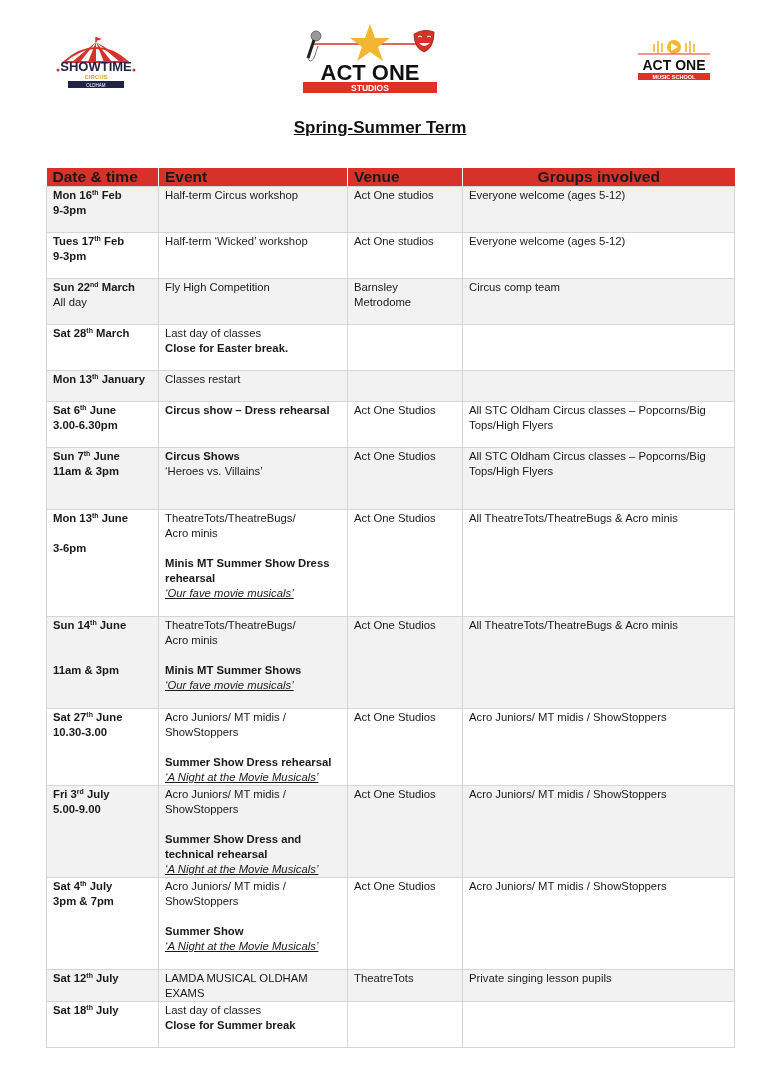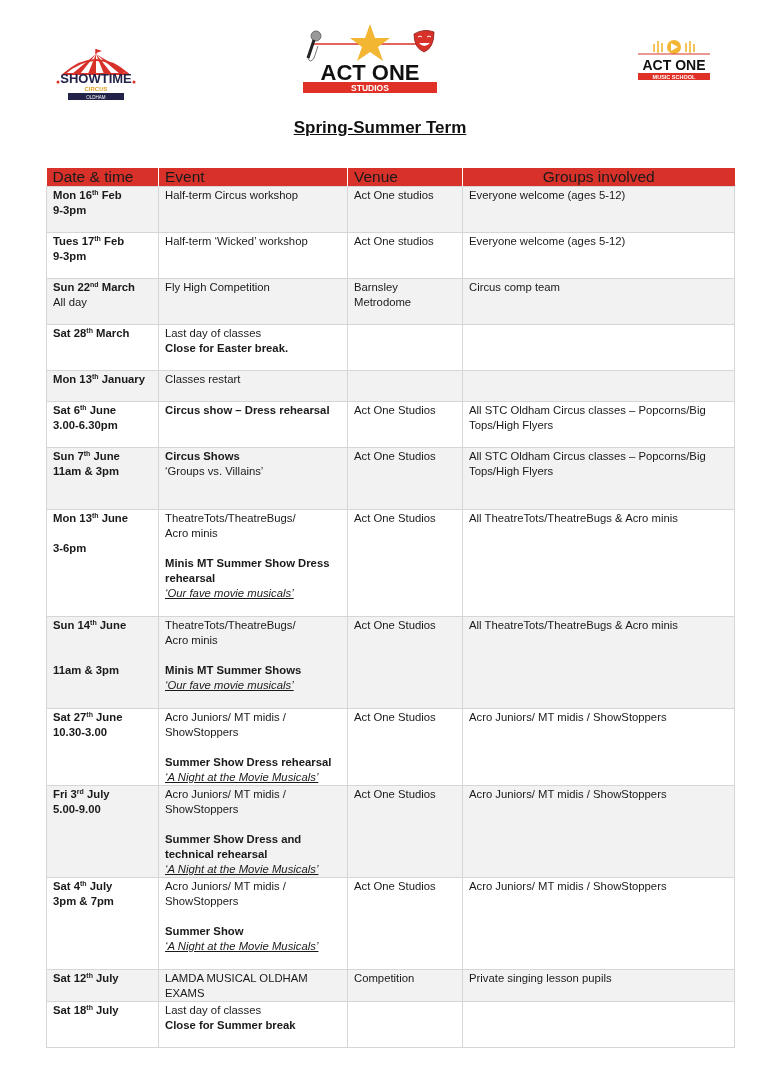--- a/index.html
+++ b/index.html
@@ -1,31 +1,31 @@
 <!DOCTYPE html>
 <html><head>
 <meta charset="utf-8">
 <style>
   html, body { margin:0; padding:0; background:#ffffff; }
   body { width:760px; height:1080px; position:relative; overflow:hidden;
          font-family:"Liberation Sans", sans-serif; color:#1a1a1a; }
   .logo { position:absolute; }
-  #logo-left { left:50px; top:48px; width:92px; height:56px; }
+  #logo-left { left:50px; top:36px; width:92px; height:56px; }
   #logo-center { left:300px; top:22px; width:140px; height:74px; }
   #logo-right { left:634px; top:38px; width:80px; height:46px; }
   .title { position:absolute; left:0; width:760px; top:118px; text-align:center;
            font-size:17px; font-weight:bold; text-decoration:underline; color:#111; }
   table.sched { position:absolute; left:46px; top:168px; width:688px;
                 border-collapse:collapse; table-layout:fixed; font-size:11.3px; }
   table.sched col.c1 { width:112px; }
   table.sched col.c2 { width:189px; }
   table.sched col.c3 { width:115px; }
   table.sched col.c4 { width:272px; }
   table.sched th { background:#d8312a; color:#1a1a1a; text-align:left;
-                   font-size:15.5px; font-weight:normal; padding:0 6px; height:18px;
+                   font-size:15.5px; font-weight:bold; padding:0 6px; height:18px;
                    border-right:1px solid #ffffff; line-height:18px; }
   table.sched th:last-child { border-right:none;text-align:center; }
   table.sched td { vertical-align:top; border:1px solid #d6d6d6; padding:1px 6px 0 6px;
                    line-height:15px; }
   table.sched tr.shade td { background:#f2f2f2; }
   .b { font-weight:bold; }
   .i { font-style:italic;text-decoration:underline; }
   sup { font-size:7px; line-height:0; vertical-align:4px; }
   .gap { display:block; height:15px; }
   .line { display:block; }
@@ -170,21 +170,21 @@
         <td>Act One Studios</td>
         <td>All STC Oldham Circus classes – Popcorns/Big Tops/High Flyers</td>
       </tr>
       <tr class="shade" style="height: 62px;">
         <td>
           <span class="line b"><span>Sun 7</span><sup>th</sup><span> June</span></span>
           <span class="line b">11am &amp; 3pm</span>
         </td>
         <td>
           <span class="line b">Circus Shows</span>
-          <span class="line">‘Groups vs. Villains’</span>
+          <span class="line">‘Heroes vs. Villains’</span>
         </td>
         <td>Act One Studios</td>
         <td>All STC Oldham Circus classes – Popcorns/Big Tops/High Flyers</td>
       </tr>
       <tr style="height: 107px;">
         <td>
           <span class="line b"><span>Mon 13</span><sup>th</sup><span> June</span></span>
           <span class="gap"></span>
           <span class="line b">3-6pm</span>
         </td>
@@ -260,21 +260,21 @@
         <td>Act One Studios</td>
         <td>Acro Juniors/ MT midis / ShowStoppers</td>
       </tr>
       <tr class="shade" style="height: 31px;">
         <td>
           <span class="line b"><span>Sat 12</span><sup>th</sup><span> July</span></span>
         </td>
         <td>
           <span class="line">LAMDA MUSICAL OLDHAM EXAMS</span>
         </td>
-        <td>Competition</td>
+        <td>TheatreTots</td>
         <td>Private singing lesson pupils</td>
       </tr>
       <tr style="height: 46px;">
         <td>
           <span class="line b"><span>Sat 18</span><sup>th</sup><span> July</span></span>
         </td>
         <td>
           <span class="line">Last day of classes</span>
           <span class="line b">Close for Summer break</span>
         </td>

